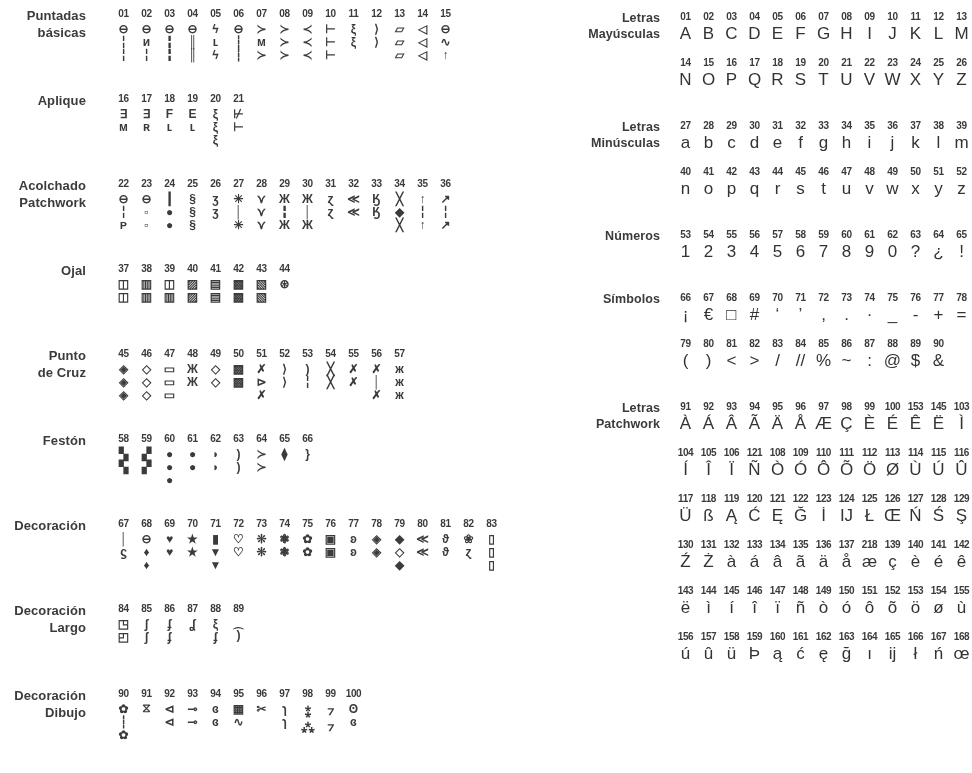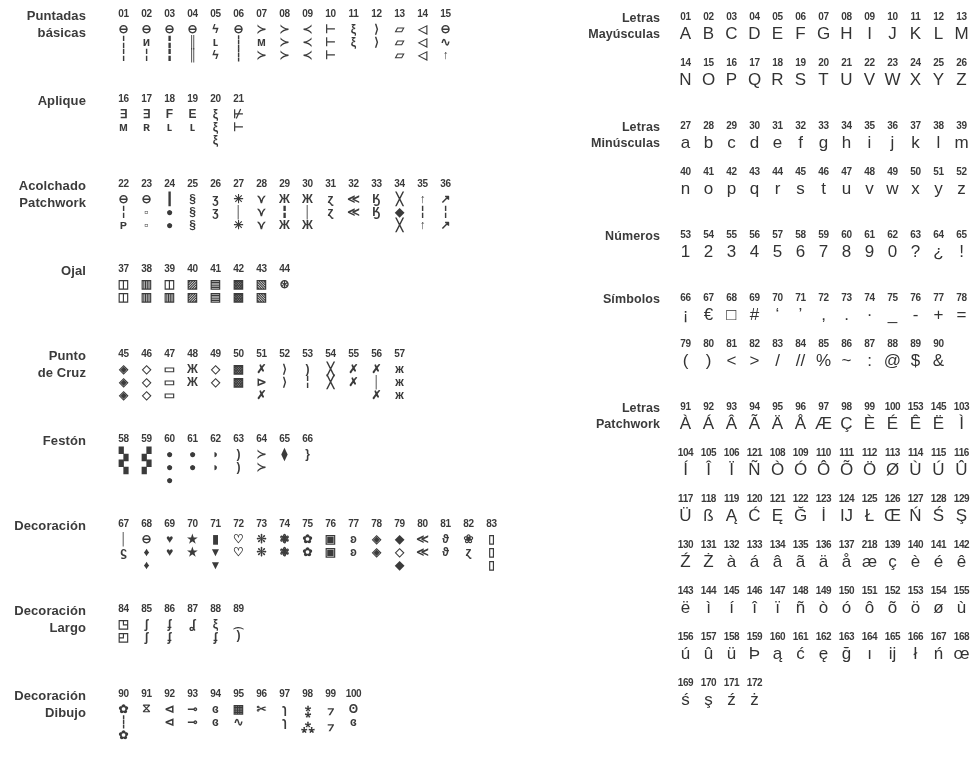--- a/index.html
+++ b/index.html
@@ -1274,34 +1274,16 @@
             </div>
             <div class="cell char">
               <div class="num">167</div>
               <div class="char">ń</div>
             </div>
             <div class="cell char">
               <div class="num">168</div>
               <div class="char">œ</div>
             </div>
           </div>
-          <div class="row">
-            <div class="cell char">
-              <div class="num">169</div>
-              <div class="char">ś</div>
-            </div>
-            <div class="cell char">
-              <div class="num">170</div>
-              <div class="char">ş</div>
-            </div>
-            <div class="cell char">
-              <div class="num">171</div>
-              <div class="char">ź</div>
-            </div>
-            <div class="cell char">
-              <div class="num">172</div>
-              <div class="char">ż</div>
-            </div>
-          </div>
         </div>
       </div>
     </div>
 </div>
 
 </body></html>

